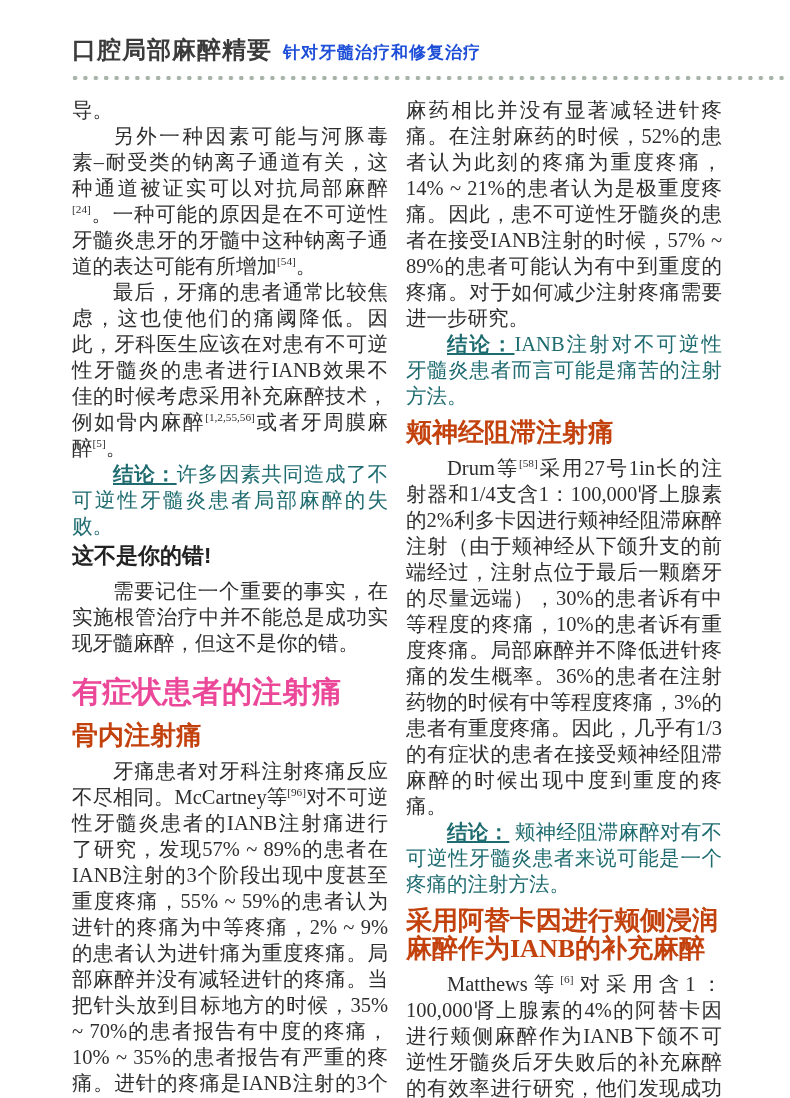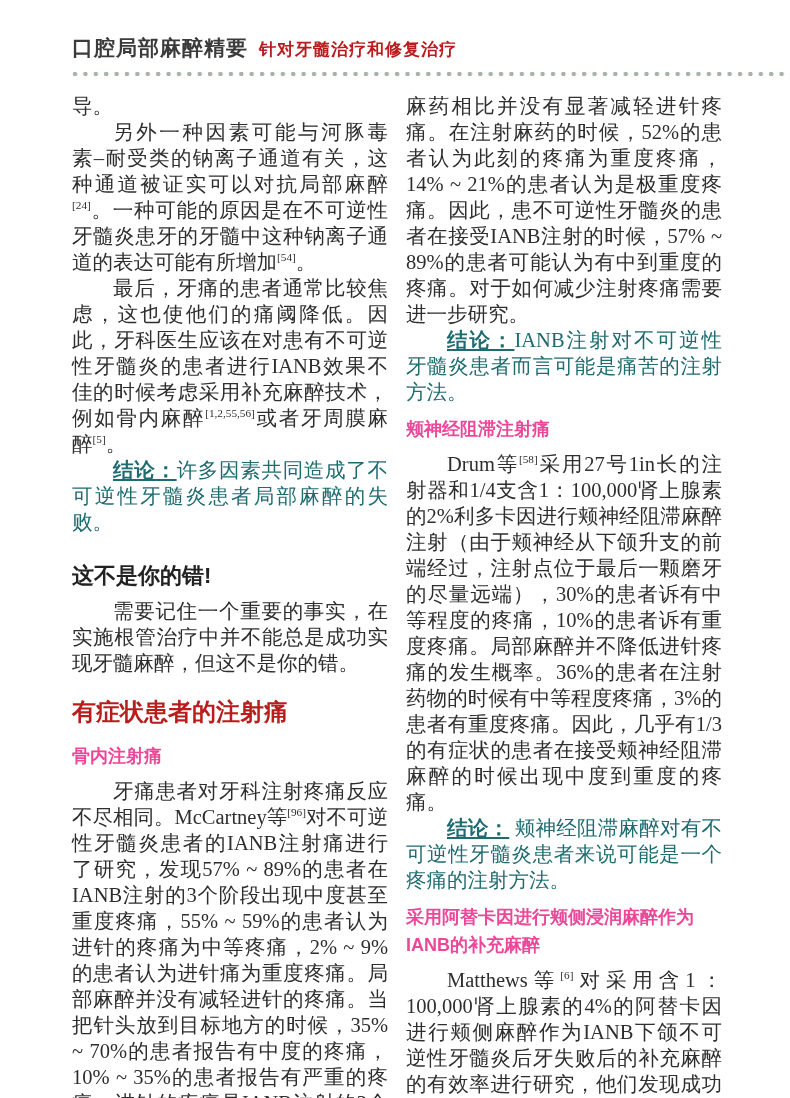--- a/index.html
+++ b/index.html
@@ -1,38 +1,38 @@
 <!DOCTYPE html>
 <html><head>
 <meta charset="utf-8">
 <style>
   html,body{margin:0;padding:0;background:#ffffff;}
   body{width:790px;height:1098px;overflow:hidden;}
   .page{position:relative;width:790px;height:1098px;background:#ffffff;
         font-family:"Liberation Serif","DejaVu Serif",serif;color:#2e2e2e;}
   .running-header{margin:34px 68px 0 72px;display:flex;align-items:baseline;gap:11px;
         font-family:"Liberation Sans","DejaVu Sans",sans-serif;white-space:nowrap;}
-  .book-title{font-size:21px;font-weight:bold;color:#3b3b3b;letter-spacing:1px;}
-  .chapter-subtitle{font-size:17px;font-weight:bold;color:#b91c1c;letter-spacing:1px;}
+  .book-title{font-size:24px;font-weight:bold;color:#3b3b3b;letter-spacing:1px;}
+  .chapter-subtitle{font-size:17px;font-weight:bold;color:#1d4ed8;letter-spacing:1px;}
   .dotted{margin:9px 0 0 72px;height:6px;background-repeat:repeat-x;
         background-image:radial-gradient(circle at 3px 3px,#a7b3a8 2px,rgba(255,255,255,0) 2.5px);
         background-size:10.4px 6px;}
   .columns{display:flex;gap:18px;margin:16px 68px 0 72px;}
   .col{width:316px;}
   .para{margin:0;font-size:20.5px;line-height:26px;text-align:justify;text-indent:2em;}
   .para.noindent{text-indent:0;}
   .concl{margin:0;font-size:20.5px;line-height:26px;text-align:justify;text-indent:2em;color:#1e6b70;}
   .concl strong{font-weight:bold;text-decoration:underline;}
   sup{font-size:0.55em;line-height:0;vertical-align:super;}
-  .h1{font-family:"Liberation Sans","DejaVu Sans",sans-serif;font-size:24px;font-weight:bold;
-      color:#b91c1c;line-height:32px;margin:20px 0 14px;}
+  .h1{font-family:"Liberation Sans","DejaVu Sans",sans-serif;font-size:30px;font-weight:bold;
+      color:#ec4899;line-height:32px;margin:20px 0 14px;}
   .h2{font-family:"Liberation Sans","DejaVu Sans",sans-serif;font-size:22px;font-weight:bold;
-      color:#222222;line-height:29px;margin:26px 0 8px;}
-  .h3{font-family:Liberation Sans, sans-serif;font-size:18px;font-weight:bold;
-      color:#ec4899;line-height:28px;margin:10px 0 8px;width:330px;}
+      color:#222222;line-height:29px;margin:2px 0 8px;}
+  .h3{font-family:Liberation Serif, serif;font-size:26px;font-weight:bold;
+      color:#c2410c;line-height:28px;margin:10px 0 8px;width:330px;}
   .pagenum{position:absolute;left:72px;top:1064px;font-family:Liberation Mono, monospace;
       font-size:15px;color:#4c4c4c;}
 </style>
 </head>
 <body>
 
 <div class="page">
 
   <div class="running-header">
     <span class="book-title">口腔局部麻醉精要</span>

